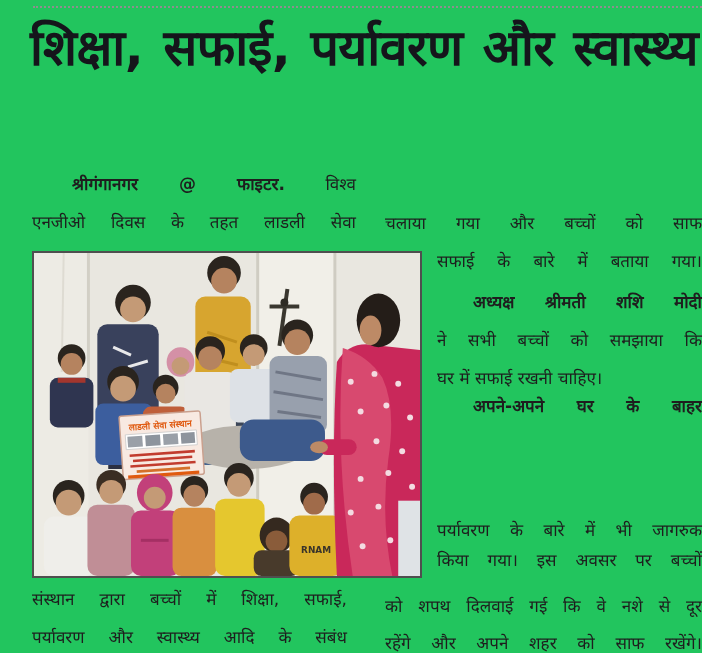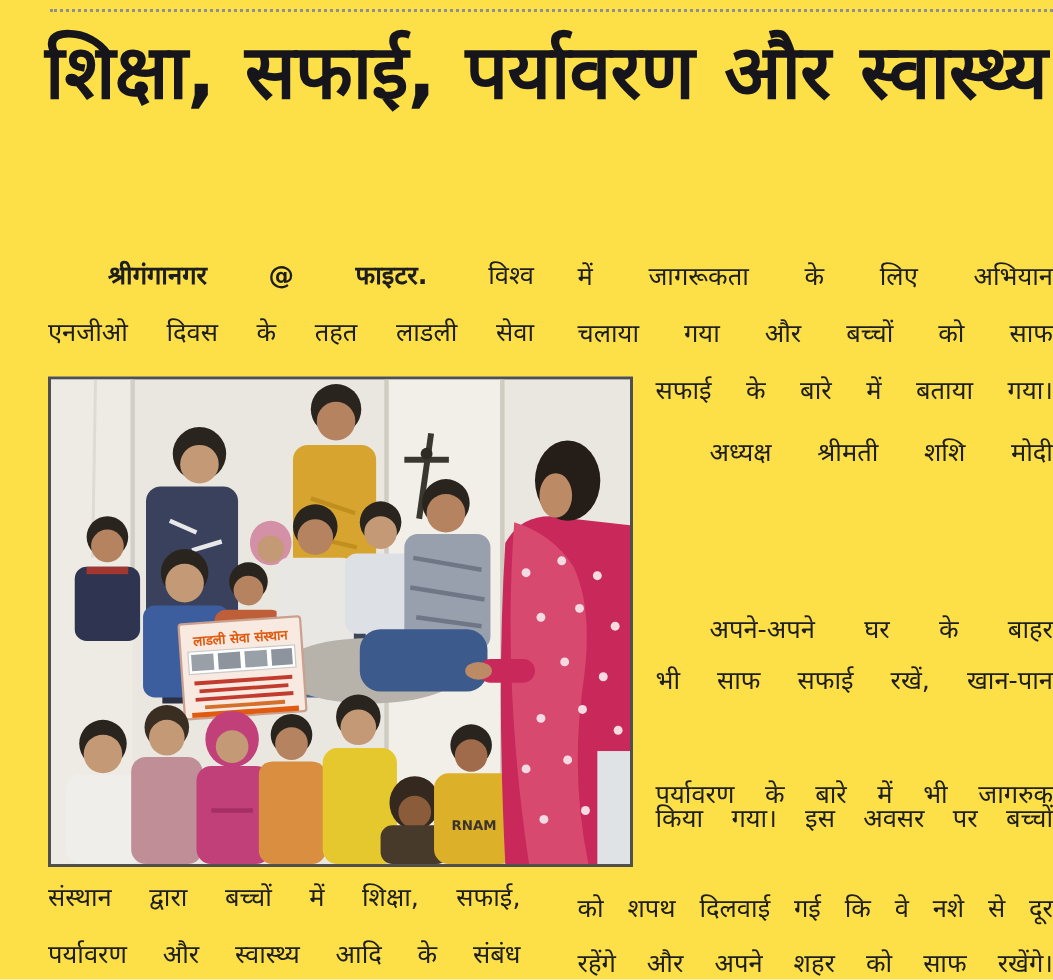--- a/index.html
+++ b/index.html
@@ -1,59 +1,59 @@
 <!DOCTYPE html>
 <html><head>
 <meta charset="utf-8">
 <style>
   html,body { margin:0; padding:0; background:#ffffff; }
   .page {
     position:relative; width:702px; height:653px;
-    background:#fde047; overflow:hidden;
+    background:#22c55e; overflow:hidden;
     font-family:"DejaVu Sans", sans-serif;
     color:#202020;
   }
   .rule-top { position:absolute; left:33px; right:0px; top:6px; border-top:2px dotted #8f8f8f; height:0; }
 
   .headline-line {
     position:absolute; left:30px; width:668px;
     font-size:50px; line-height:64px; font-weight:800;
     color:#15151b; letter-spacing:-0.5px;
     text-align:justify; text-align-last:justify;
   }
   .h1 { top:16px; }
   .h2 { top:82px; }
 
   .body-line {
     position:absolute; font-size:17px; line-height:36px;
     color:#1e1e1e; text-align:justify; text-align-last:justify;
     white-space:normal; overflow:visible;
   }
   .align-left { text-align-last:left; }
-  .ind { text-indent:36px; }
+  .ind { text-indent:36px;font-weight:bold; }
   .dateline { font-weight:700; }
 
   
   .pos-l1 { left:32px; top:166px; width:324px; text-indent:40px; }
   .pos-l2 { left:32px; top:204px; width:324px; }
   .pos-l3 { left:32px; top:581px; width:315px; }
   .pos-l4 { left:32px; top:619px; width:315px; }
 
   
   .pos-r1  { left:385px; top:167px; width:317px; }
   .pos-r2  { left:385px; top:205px; width:317px; }
   .pos-r3  { left:437px; top:243px; width:265px; }
   .pos-r4  { left:437px; top:284px; width:265px; }
   .pos-r5  { left:437px; top:322px; width:265px; }
   .pos-r6  { left:437px; top:360px; width:265px; }
-  .pos-r7  { left:437px; top:402px; width:265px; }
+  .pos-r7  { left:437px; top:388px; width:265px; }
   .pos-r8  { left:437px; top:436px; width:265px; }
   .pos-r9  { left:437px; top:474px; width:265px; }
   .pos-r10 { left:437px; top:512px; width:265px; }
-  .pos-r11 { left:437px; top:528px; width:265px; }
+  .pos-r11 { left:437px; top:542px; width:265px; }
   .pos-r12 { left:385px; top:588px; width:317px; }
   .pos-r13 { left:385px; top:625px; width:317px; }
 
   .photo-frame {
     position:absolute; left:32px; top:251px; width:390px; height:327px;
     border:2px solid #4f4f4f; box-sizing:border-box; background:#e9e7e0;
   }
   .photo-frame svg { display:block; width:100%; height:100%; }
 </style>
 </head>
@@ -220,24 +220,24 @@
         <rect x="288" y="188" width="38" height="16" rx="8" fill="#c9285a"></rect>
         <ellipse cx="288" cy="196" rx="9" ry="6" fill="#bd8a66"></ellipse>
         <rect x="368" y="250" width="22" height="76" fill="#dfe3e6"></rect>
       </g>
     </svg>
   </figure>
 
   <div class="body-line pos-l3">संस्थान द्वारा बच्चों में शिक्षा, सफाई,</div>
   <div class="body-line pos-l4">पर्यावरण और स्वास्थ्य आदि के संबंध</div>
 
-  <div class="body-line pos-r1">में जागरूकता के लिए अभियान</div>
   <div class="body-line pos-r3">सफाई के बारे में बताया गया।</div>
   <div class="body-line pos-r2">चलाया गया और बच्चों को साफ</div>
   <div class="body-line pos-r4 ind">अध्यक्ष श्रीमती शशि मोदी</div>
+  <div class="body-line pos-r5">ने सभी बच्चों को समझाया कि</div>
+  <div class="body-line pos-r6 align-left">घर में सफाई रखनी चाहिए।</div>
   <div class="body-line pos-r7 ind">अपने-अपने घर के बाहर</div>
-  <div class="body-line pos-r8">भी साफ सफाई रखें, खान-पान</div>
   <div class="body-line pos-r10">पर्यावरण के बारे में भी जागरुक</div>
   <div class="body-line pos-r11">किया गया। इस अवसर पर बच्चों</div>
   <div class="body-line pos-r12">को शपथ दिलवाई गई कि वे नशे से दूर</div>
   <div class="body-line pos-r13">रहेंगे और अपने शहर को साफ रखेंगे।</div>
 
 </div>
 
 </body></html>

